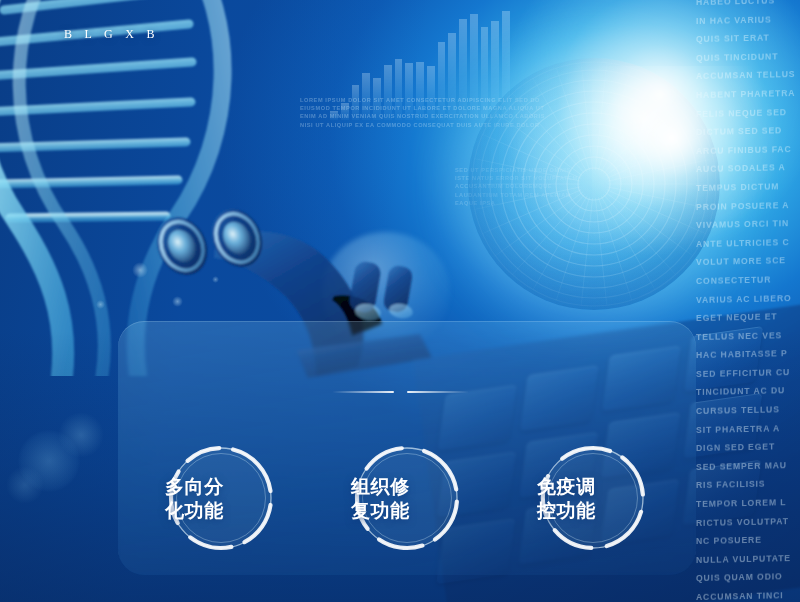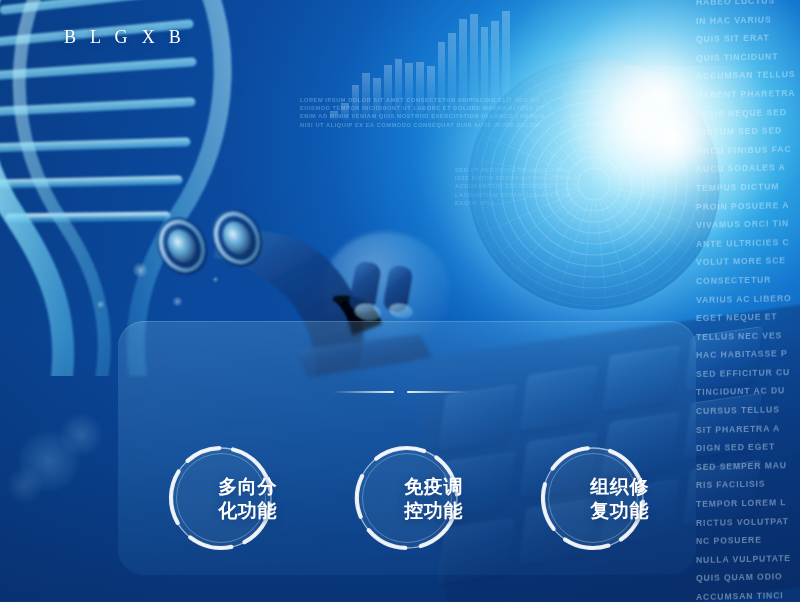--- a/index.html
+++ b/index.html
@@ -227,21 +227,21 @@
     display: flex;
     align-items: center;
     justify-content: center;
     gap: 74px;
   }
   .circ {
     position: relative;
     width: 112px; height: 112px;
     display: flex;
     align-items: center;
-    justify-content: flex-end;
+    justify-content: flex-start;
   }
   .circ .ring-svg { position: absolute; inset: 0; }
   .circ .label {
     position: relative;
     z-index: 2;
     text-align: center;
     color: #ffffff;
     font-size: 19px;
     font-weight: 700;
     line-height: 1.28;
@@ -260,21 +260,21 @@
   }
   .logo .cn {
     font-size: 22px;
     font-weight: 700;
     letter-spacing: 1.5px;
     line-height: 1.1;
     font-family: "DejaVu Sans", "Liberation Sans", sans-serif;
   }
   .logo .en {
     margin-top: 2px;
-    font-size: 18px;
+    font-size: 12px;
     font-weight: 400;
     letter-spacing: 4.8px;
     line-height: 1.1;
     font-family: "Liberation Serif", serif;
     padding-left: 37px;
   }
 </style>
 </head>
 <body>
 
@@ -604,42 +604,42 @@
         <div class="label">
           <div>多向分</div>
           <div>化功能</div>
         </div>
       </div>
       <div class="circ">
         <svg class="ring-svg" viewBox="0 0 112 112">
           <circle cx="56" cy="56" r="50" fill="rgba(180,230,255,0.08)"></circle>
           <circle cx="56" cy="56" r="50" fill="none" stroke="rgba(235,250,255,0.62)" stroke-width="1.3"></circle>
           <circle cx="56" cy="56" r="44.5" fill="none" stroke="rgba(225,248,255,0.30)" stroke-width="1"></circle>
+          <path d="M105.87820251299121,59.487823687206266 A50,50 0 0 1 83.95964517353734,97.45187862775208" fill="none" stroke="rgba(255,255,255,0.90)" stroke-width="4.2" stroke-linecap="round"></path>
+          <path d="M71.45084971874738,103.55282581475768 A50,50 0 0 1 28.040354826462664,97.45187862775208" fill="none" stroke="rgba(255,255,255,0.90)" stroke-width="4.2" stroke-linecap="round"></path>
+          <path d="M16.599462319663907,86.78307376628293 A50,50 0 0 1 7.936915203084055,42.21813220915005" fill="none" stroke="rgba(255,255,255,0.90)" stroke-width="4.2" stroke-linecap="round"></path>
+          <path d="M15.549150281252622,26.61073738537635 A50,50 0 0 1 50.77357683661733,6.273905231586333" fill="none" stroke="rgba(255,255,255,0.90)" stroke-width="4.2" stroke-linecap="round"></path>
+          <path d="M73.10100716628341,9.01536896070457 A50,50 0 0 1 105.24038765061039,47.31759111665343" fill="none" stroke="rgba(255,255,255,0.90)" stroke-width="4.2" stroke-linecap="round"></path>
+        </svg>
+        <div class="label">
+          <div>组织修</div>
+          <div>复功能</div>
+        </div>
+      </div>
+      <div class="circ">
+        <svg class="ring-svg" viewBox="0 0 112 112">
+          <circle cx="56" cy="56" r="50" fill="rgba(180,230,255,0.08)"></circle>
+          <circle cx="56" cy="56" r="50" fill="none" stroke="rgba(235,250,255,0.62)" stroke-width="1.3"></circle>
+          <circle cx="56" cy="56" r="44.5" fill="none" stroke="rgba(225,248,255,0.30)" stroke-width="1"></circle>
           <path d="M104.06308479691594,69.78186779084996 A50,50 0 0 1 69.78186779084996,104.06308479691594" fill="none" stroke="rgba(255,255,255,0.90)" stroke-width="4.2" stroke-linecap="round"></path>
           <path d="M54.255025164874965,105.96954135095478 A50,50 0 0 1 17.697777844051103,88.13938048432698" fill="none" stroke="rgba(255,255,255,0.90)" stroke-width="4.2" stroke-linecap="round"></path>
           <path d="M9.640807271660634,74.73032967079561 A50,50 0 0 1 11.06029768504164,34.081442660546145" fill="none" stroke="rgba(255,255,255,0.90)" stroke-width="4.2" stroke-linecap="round"></path>
           <path d="M25.216926233717096,16.599462319663893 A50,50 0 0 1 73.10100716628341,9.01536896070457" fill="none" stroke="rgba(255,255,255,0.90)" stroke-width="4.2" stroke-linecap="round"></path>
           <path d="M85.38926261462365,15.549150281252622 A50,50 0 0 1 105.87820251299121,52.51217631279376" fill="none" stroke="rgba(255,255,255,0.90)" stroke-width="4.2" stroke-linecap="round"></path>
         </svg>
         <div class="label">
           <div>免疫调</div>
           <div>控功能</div>
         </div>
       </div>
-      <div class="circ">
-        <svg class="ring-svg" viewBox="0 0 112 112">
-          <circle cx="56" cy="56" r="50" fill="rgba(180,230,255,0.08)"></circle>
-          <circle cx="56" cy="56" r="50" fill="none" stroke="rgba(235,250,255,0.62)" stroke-width="1.3"></circle>
-          <circle cx="56" cy="56" r="44.5" fill="none" stroke="rgba(225,248,255,0.30)" stroke-width="1"></circle>
-          <path d="M105.87820251299121,59.487823687206266 A50,50 0 0 1 83.95964517353734,97.45187862775208" fill="none" stroke="rgba(255,255,255,0.90)" stroke-width="4.2" stroke-linecap="round"></path>
-          <path d="M71.45084971874738,103.55282581475768 A50,50 0 0 1 28.040354826462664,97.45187862775208" fill="none" stroke="rgba(255,255,255,0.90)" stroke-width="4.2" stroke-linecap="round"></path>
-          <path d="M16.599462319663907,86.78307376628293 A50,50 0 0 1 7.936915203084055,42.21813220915005" fill="none" stroke="rgba(255,255,255,0.90)" stroke-width="4.2" stroke-linecap="round"></path>
-          <path d="M15.549150281252622,26.61073738537635 A50,50 0 0 1 50.77357683661733,6.273905231586333" fill="none" stroke="rgba(255,255,255,0.90)" stroke-width="4.2" stroke-linecap="round"></path>
-          <path d="M73.10100716628341,9.01536896070457 A50,50 0 0 1 105.24038765061039,47.31759111665343" fill="none" stroke="rgba(255,255,255,0.90)" stroke-width="4.2" stroke-linecap="round"></path>
-        </svg>
-        <div class="label">
-          <div>组织修</div>
-          <div>复功能</div>
-        </div>
-      </div>
     </div>
 
 </div>
 
 </body></html>

